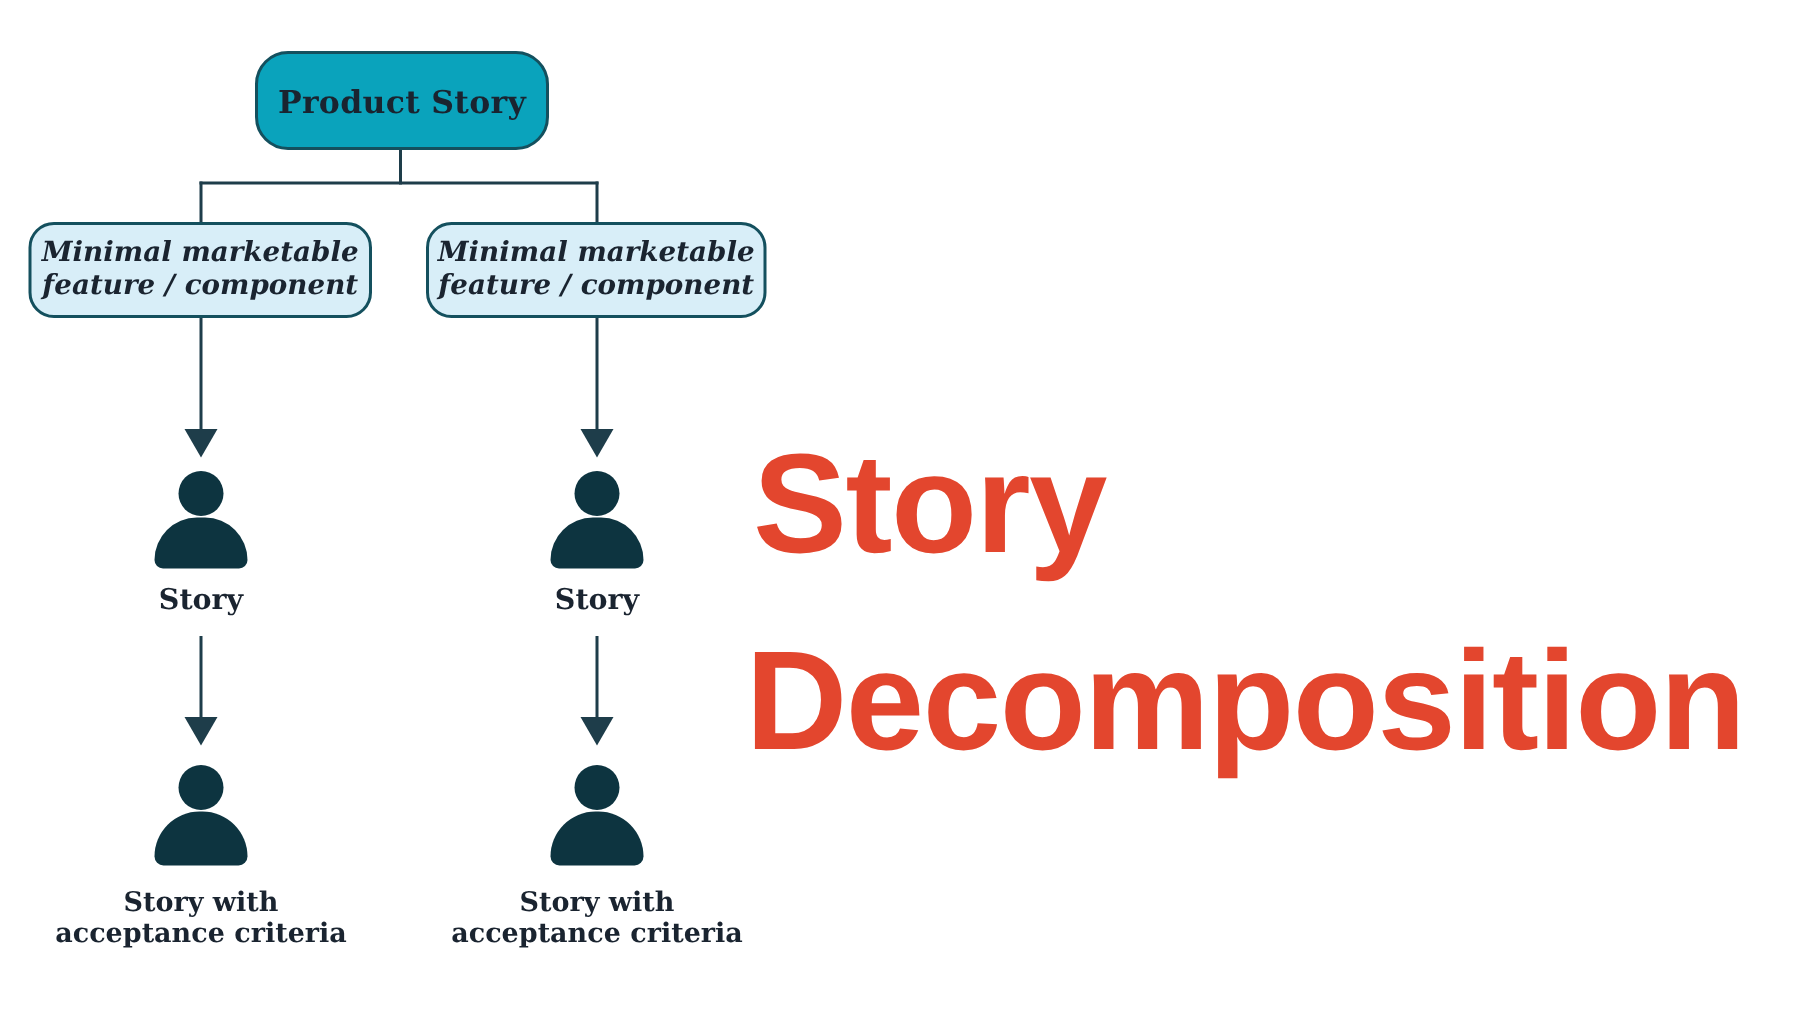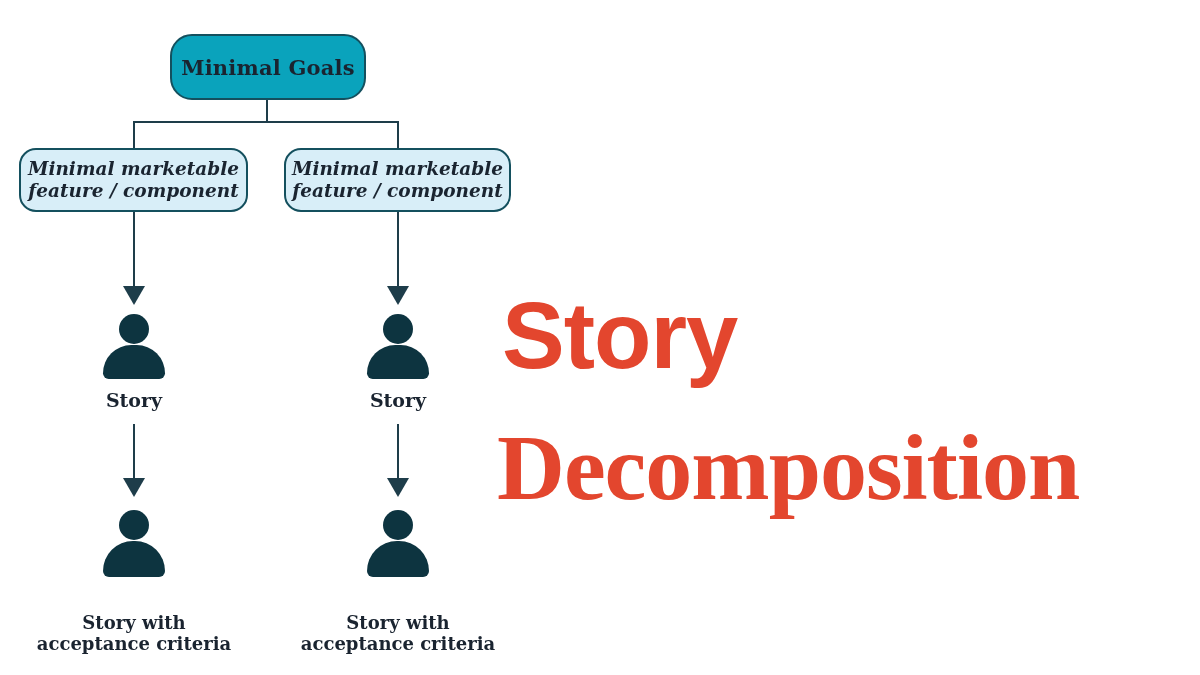--- a/index.html
+++ b/index.html
@@ -81,43 +81,43 @@
   .person-b .torso { height: 36px; }
 
   
   .icon-label {
     position: absolute; left: 0; width: 230px;
     text-align: center; font-weight: bold;
     color: var(--c-text, #1a2430);
     font-size: 19px; line-height: 1.15;
   }
   .label-a { top: 242px; }
-  .label-b { top: 444px; font-size: 18px; margin-top: 21px; }
+  .label-b { top: 444px; font-size: 18px; }
 
   
   .big-title {
     position: absolute;
     font-family: "Liberation Sans", sans-serif;
     font-weight: bold;
     color: var(--c-title, #e3462e);
     font-size: 94px;
     line-height: 1;
     letter-spacing: -1px;
     white-space: nowrap;
   }
   .title-line1 { left: 502px; top: 289px; }
-  .title-line2 { left: 497px; top: 420px; font-family: Liberation Serif, serif; }
+  .title-line2 { left: 497px; top: 420px; }
 </style>
 </head>
 <body>
 
 <div class="stage">
 
   <div class="node root-node">
-    <span>Minimal Goals</span>
+    <span>Product Story</span>
   </div>
 
   <div class="cline" style="left:266px; top:100px; width:2px; height:23px;"></div>
   <div class="cline" style="left:133px; top:121px; width:266px; height:2px;"></div>
   <div class="cline" style="left:133px; top:121px; width:2px; height:28px;"></div>
   <div class="cline" style="left:397px; top:121px; width:2px; height:28px;"></div>
 
   <div class="col col-1">
     <div class="node feature-node" style="left:0;">
       <span>

